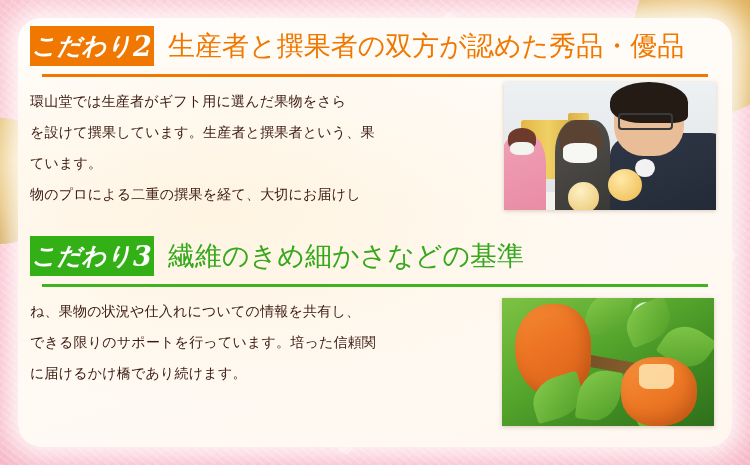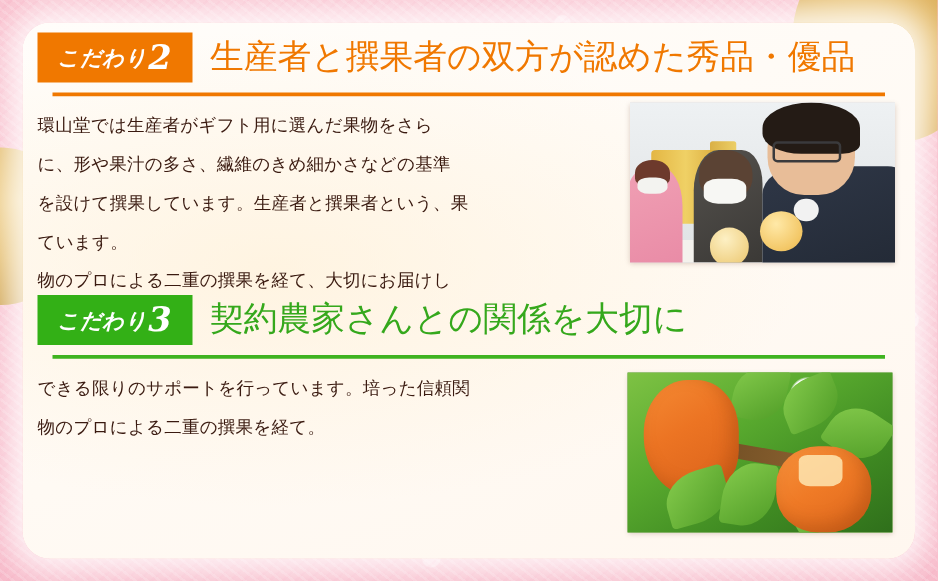--- a/index.html
+++ b/index.html
@@ -59,21 +59,21 @@
   #section-3{top:218px;}
 
   
   .head-row{position:relative;height:46px;margin:0 12px;display:flex;align-items:flex-start;}
   .badge{
     display:flex;align-items:center;justify-content:center;
     width:124px;height:40px;color:#ffffff;
     font-weight:bold;letter-spacing:.5px;flex:0 0 auto;
     font-family:"DejaVu Serif","Liberation Serif",serif;
   }
-  .badge .kodawari{font-size:17px;font-style:italic;}
+  .badge .kodawari{font-size:24px;font-style:italic;}
   .badge .num{font-size:27px;font-style:italic;margin-left:1px;line-height:1;}
   #badge-2{background:#f07800;}
   #badge-3{background:#33b016;}
   .head-title{
     font-family:"DejaVu Serif","Liberation Serif",serif;
     font-size:27px;line-height:40px;margin-left:14px;white-space:nowrap;
   }
   #title-2{color:#f07800;}
   #title-3{color:#35a81c;}
   .rule{position:absolute;left:12px;right:12px;height:3px;}
@@ -173,21 +173,20 @@
         <span class="kodawari">こだわり</span>
         <span class="num">2</span>
       </div>
       <div class="head-title" id="title-2">生産者と撰果者の双方が認めた秀品・優品</div>
       <div class="rule" id="rule-2"></div>
     </div>
 
     <div class="body-wrap">
       <div class="body-text">
         <span>環山堂では生産者がギフト用に選んだ果物をさら</span>
-        <span>に、形や果汁の多さ、繊維のきめ細かさなどの基準</span>
         <span>を設けて撰果しています。生産者と撰果者という、果</span>
         <span>ています。</span>
         <span>物のプロによる二重の撰果を経て、大切にお届けし</span>
       </div>
 
       <div class="photo" id="photo-1">
         <div class="p1-bg"></div>
         <div class="p1-shelf"></div>
         <div class="p1-shelf2"></div>
         <div class="p1-table"></div>
@@ -207,28 +206,29 @@
       </div>
     </div>
   </div>
 
   <div class="section" id="section-3">
     <div class="head-row">
       <div class="badge" id="badge-3">
         <span class="kodawari">こだわり</span>
         <span class="num">3</span>
       </div>
-      <div class="head-title" id="title-3">契約農家さんとの関係を大切に</div>
+      <div class="head-title" id="title-3">繊維のきめ細かさなどの基準</div>
       <div class="rule" id="rule-3"></div>
     </div>
 
     <div class="body-wrap">
       <div class="body-text">
+        <span>ね、果物の状況や仕入れについての情報を共有し、</span>
         <span>できる限りのサポートを行っています。培った信頼関</span>
-        <span>物のプロによる二重の撰果を経て。</span>
+        <span>に届けるかけ橋であり続けます。</span>
       </div>
 
       <div class="photo" id="photo-2">
         <div class="p2-bg"></div>
         <div class="leaf l1"></div>
         <div class="leaf l2"></div>
         <div class="leaf l3"></div>
         <div class="branch"></div>
         <div class="bagA"></div>
         <div class="leaf l4"></div>

